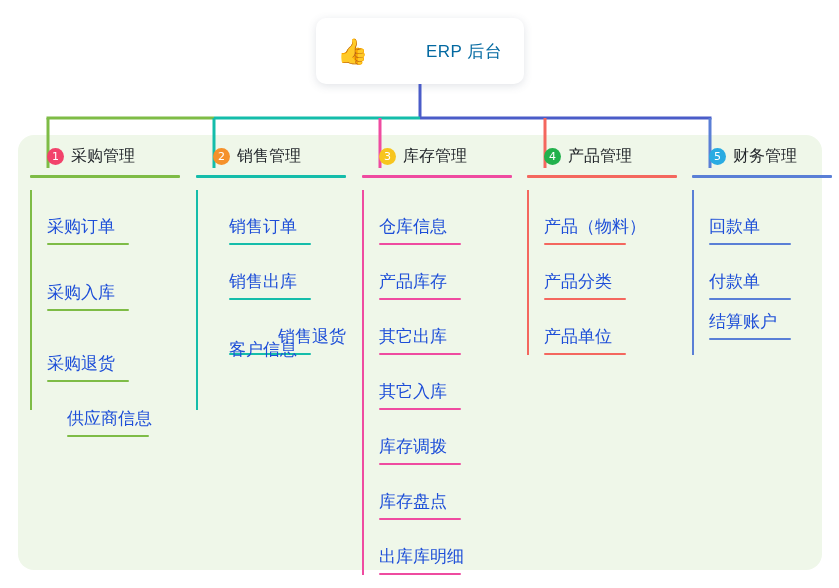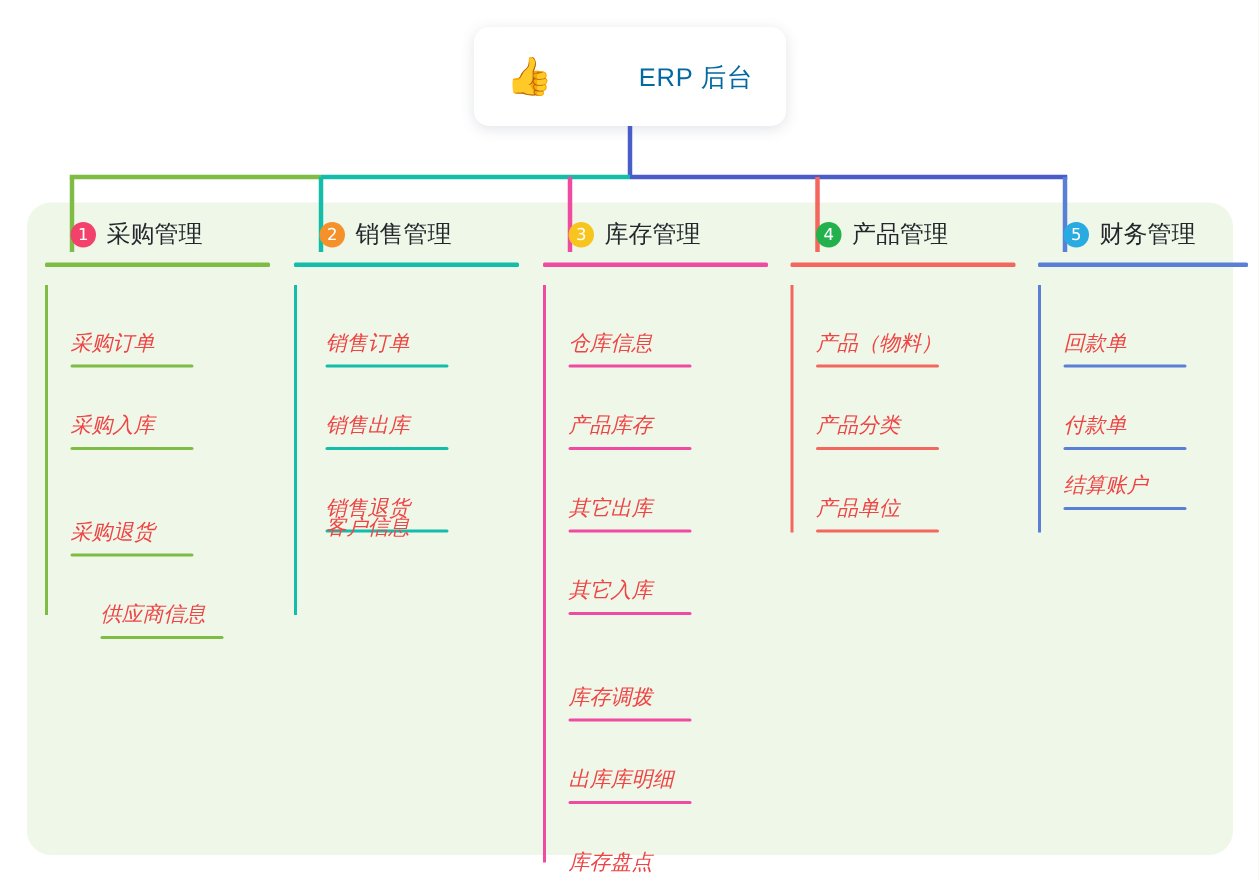--- a/index.html
+++ b/index.html
@@ -119,25 +119,24 @@
   }
   .leaf {
     position: relative;
     box-sizing: border-box;
     padding-left: 17px;
     display: flex;
     flex-direction: column;
     justify-content: flex-end;
   }
   .leaf-label {
-    font-size: 14px;
-    color: #ef4444;
+    font-size: 17px;
+    color: #1d4ed8;
     white-space: nowrap;
     padding-bottom: 5px;
-    font-style: italic;
   }
   .leaf-rule {
     height: 2px;
     border-radius: 1px;
   }
 </style>
 </head>
 <body>
 
 <div id="canvas">
@@ -167,51 +166,51 @@
           <span class="badge" style="background: rgb(242, 66, 107);">1</span>
           <span class="col-title">采购管理</span>
         </div>
         <div class="head-rule" style="background: rgb(126, 188, 70); width: 150px;"></div>
         <div class="leaves" style="height: 220px; padding-left: 0px; margin-top: 12px;">
           <div class="spine" style="background: rgb(126, 188, 70); height: 220px; left: 0px;"></div>
           <div class="leaf" style="height: 55px;">
             <div class="leaf-label">采购订单</div>
             <div class="leaf-rule" style="background: rgb(126, 188, 70); width: 82px;"></div>
           </div>
-          <div class="leaf" style="height: 55px;">
+          <div class="leaf" style="height: 66px;">
             <div class="leaf-label">采购入库</div>
             <div class="leaf-rule" style="background: rgb(126, 188, 70); width: 82px;"></div>
           </div>
           <div class="leaf" style="height: 55px; margin-top: 16px;">
             <div class="leaf-label">采购退货</div>
             <div class="leaf-rule" style="background: rgb(126, 188, 70); width: 82px;"></div>
           </div>
           <div class="leaf" style="height: 55px; margin-left: 20px;">
             <div class="leaf-label">供应商信息</div>
             <div class="leaf-rule" style="background: rgb(126, 188, 70); width: 82px;"></div>
           </div>
         </div>
       </div>
       <div class="column" style="left: 196px; top: 144px;">
         <div class="col-head">
           <span class="badge" style="background: rgb(245, 145, 43);">2</span>
           <span class="col-title">销售管理</span>
         </div>
         <div class="head-rule" style="background: rgb(20, 189, 170); width: 150px;"></div>
-        <div class="leaves" style="height: 220px; padding-left: 4px; margin-top: 12px;">
+        <div class="leaves" style="height: 220px; padding-left: 16px; margin-top: 12px;">
           <div class="spine" style="background: rgb(20, 189, 170); height: 220px; left: 0px;"></div>
           <div class="leaf" style="height: 55px;">
             <div class="leaf-label">销售订单</div>
             <div class="leaf-rule" style="background: rgb(20, 189, 170); width: 82px;"></div>
           </div>
           <div class="leaf" style="height: 55px;">
             <div class="leaf-label">销售出库</div>
             <div class="leaf-rule" style="background: rgb(20, 189, 170); width: 82px;"></div>
           </div>
-          <div class="leaf" style="height: 55px;">
+          <div class="leaf" style="height: 55px; text-align: right;">
             <div class="leaf-label">销售退货</div>
             <div class="leaf-rule" style="background: rgb(20, 189, 170); width: 82px;"></div>
           </div>
           <div class="leaf" style="height: 55px; gap: 44px;">
             <div class="leaf-label">客户信息</div>
             <div class="leaf-rule" style="background: rgb(20, 189, 170); width: 82px;"></div>
           </div>
         </div>
       </div>
       <div class="column" style="left: 362px; top: 144px;">
@@ -231,30 +230,30 @@
             <div class="leaf-rule" style="background: rgb(239, 75, 160); width: 82px;"></div>
           </div>
           <div class="leaf" style="height: 55px;">
             <div class="leaf-label">其它出库</div>
             <div class="leaf-rule" style="background: rgb(239, 75, 160); width: 82px;"></div>
           </div>
           <div class="leaf" style="height: 55px;">
             <div class="leaf-label">其它入库</div>
             <div class="leaf-rule" style="background: rgb(239, 75, 160); width: 82px;"></div>
           </div>
-          <div class="leaf" style="height: 55px; margin-top: 16px;">
+          <div class="leaf" style="height: 55px;">
             <div class="leaf-label">库存调拨</div>
             <div class="leaf-rule" style="background: rgb(239, 75, 160); width: 82px;"></div>
           </div>
           <div class="leaf" style="height: 55px;">
+            <div class="leaf-label">库存盘点</div>
+            <div class="leaf-rule" style="background: rgb(239, 75, 160); width: 82px;"></div>
+          </div>
+          <div class="leaf" style="height: 55px;">
             <div class="leaf-label">出库库明细</div>
-            <div class="leaf-rule" style="background: rgb(239, 75, 160); width: 82px;"></div>
-          </div>
-          <div class="leaf" style="height: 55px;">
-            <div class="leaf-label">库存盘点</div>
             <div class="leaf-rule" style="background: rgb(239, 75, 160); width: 82px;"></div>
           </div>
         </div>
       </div>
       <div class="column" style="left: 527px; top: 144px;">
         <div class="col-head">
           <span class="badge" style="background: rgb(34, 177, 76);">4</span>
           <span class="col-title">产品管理</span>
         </div>
         <div class="head-rule" style="background: rgb(244, 103, 94); width: 150px;"></div>

